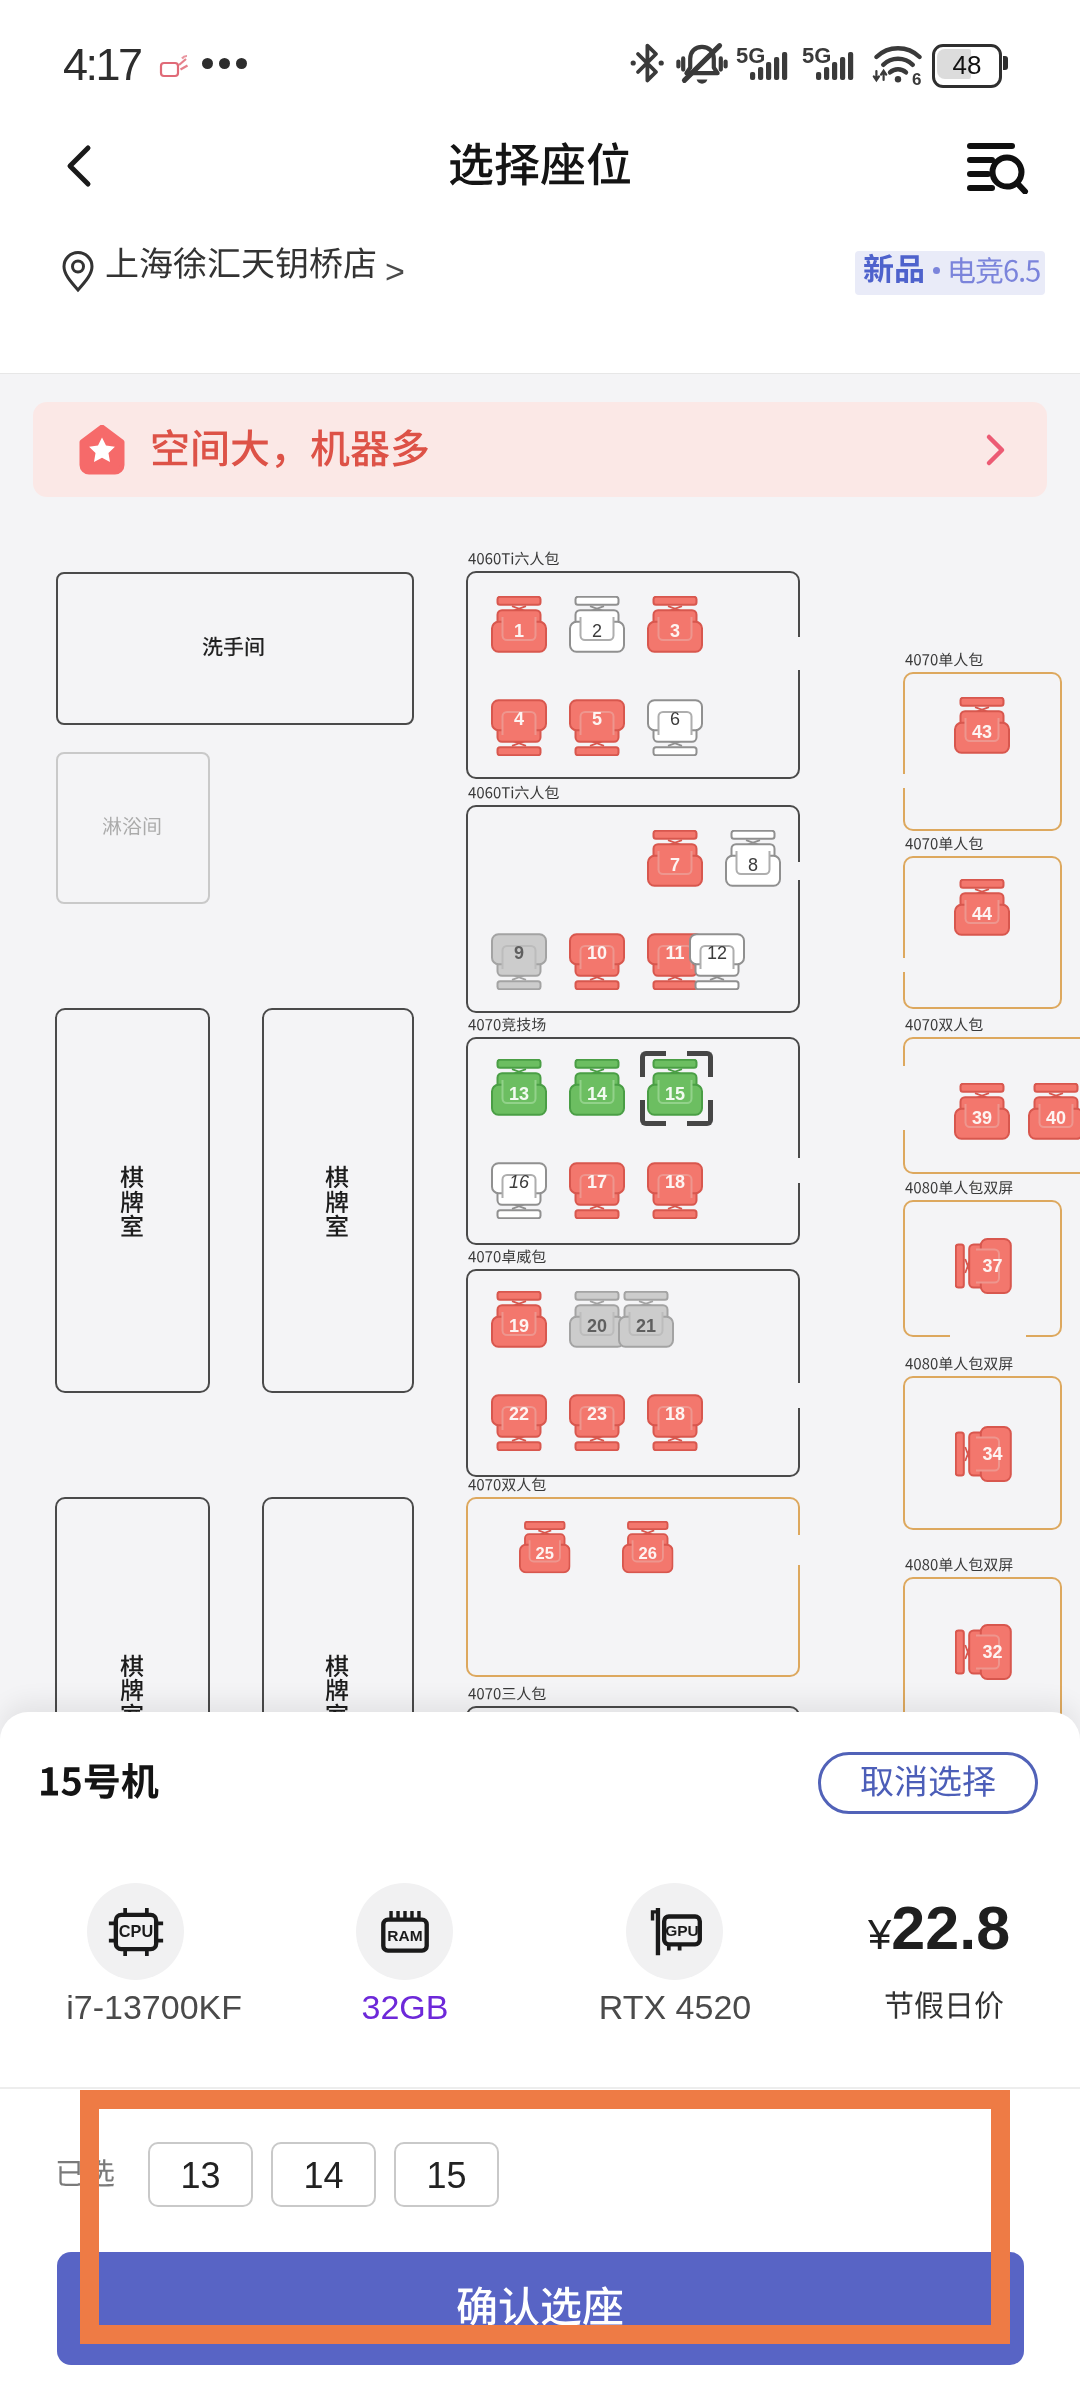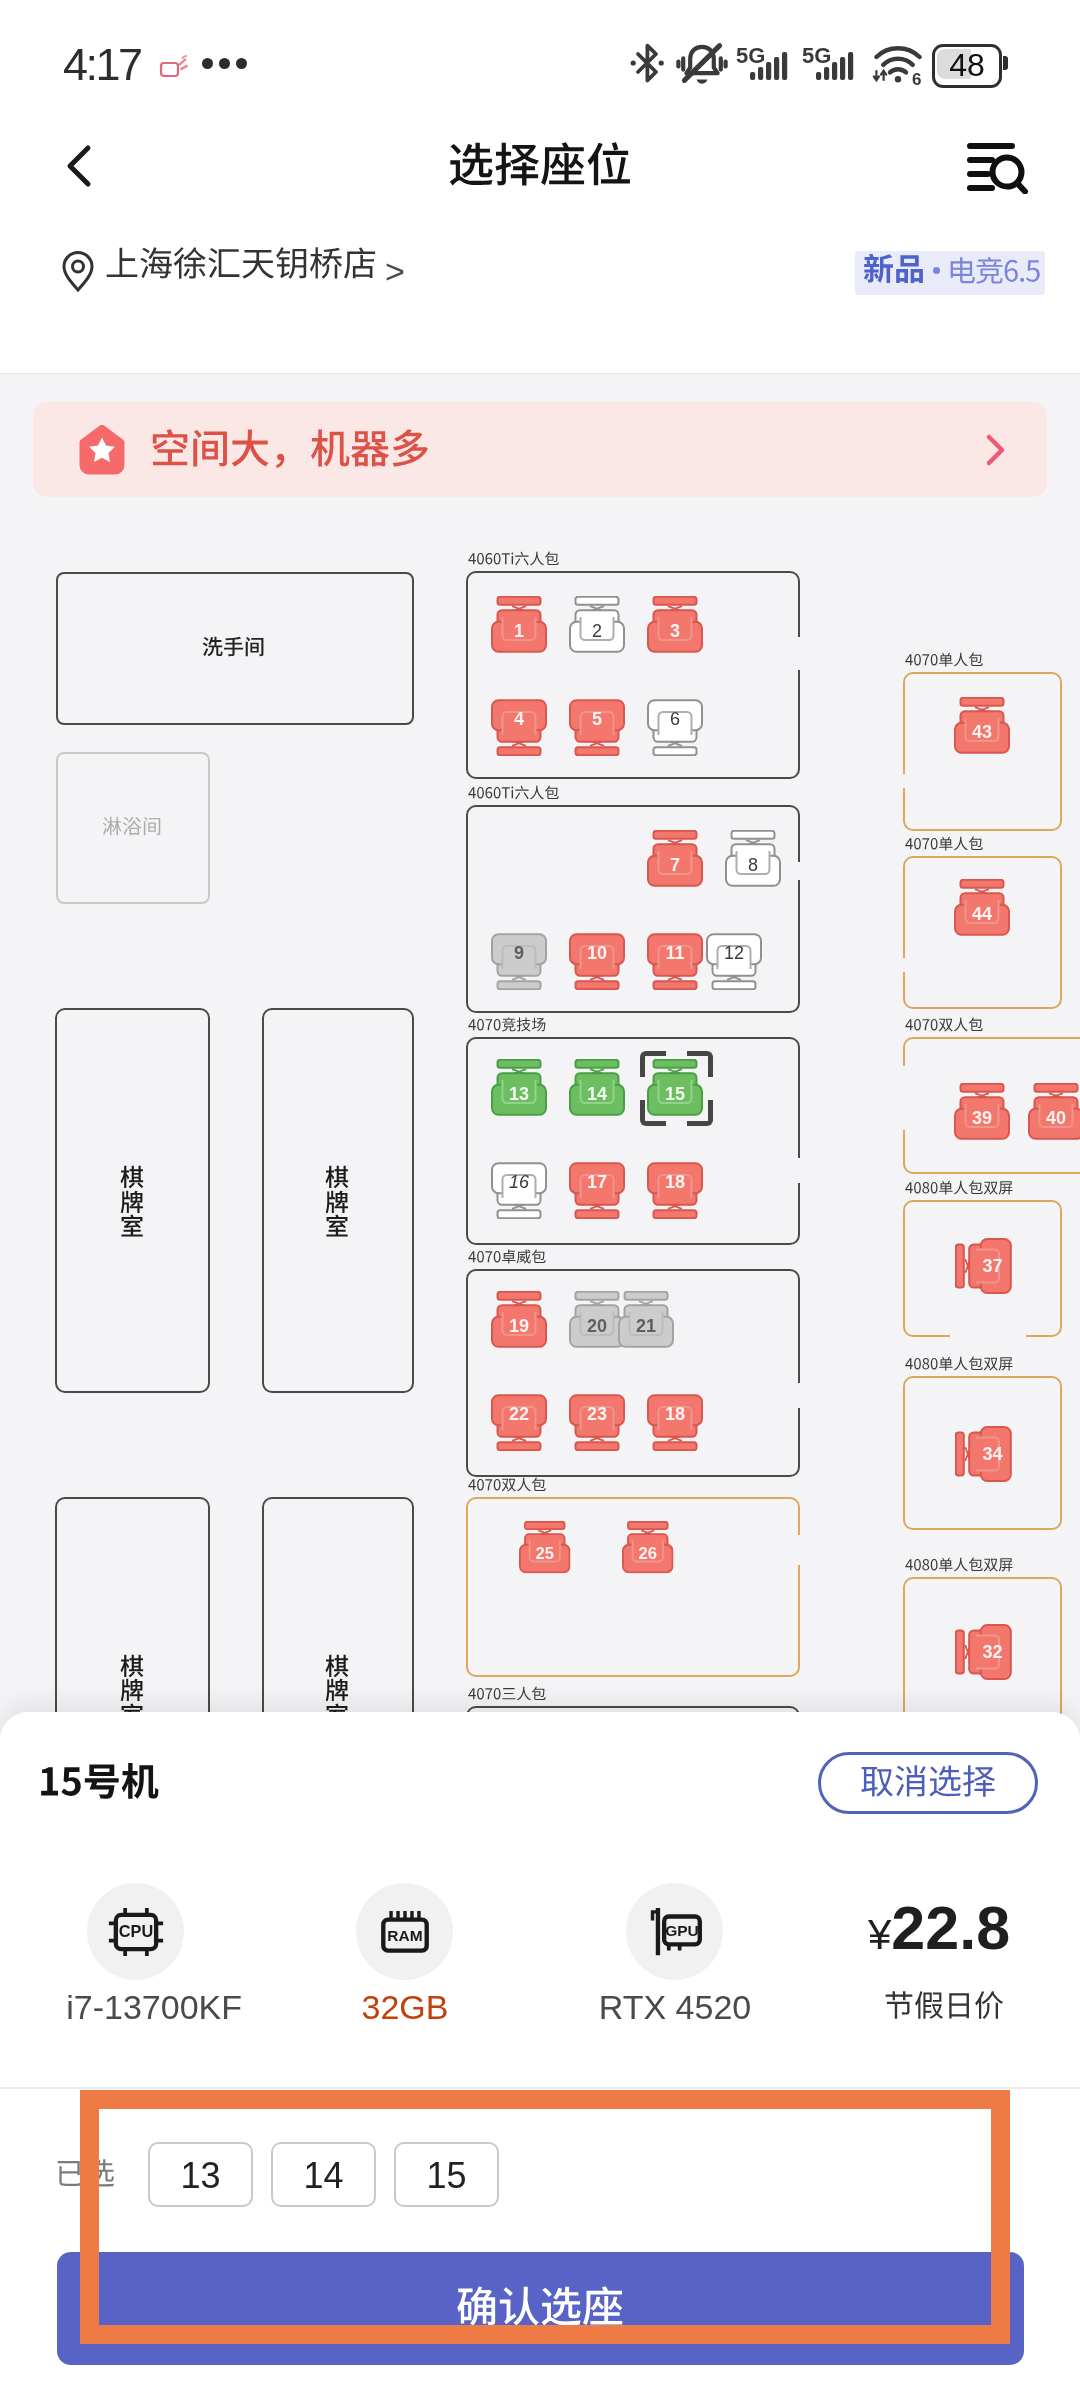--- a/index.html
+++ b/index.html
@@ -72,21 +72,21 @@
     <path d="M2.2 7.5 a15.5 15.5 0 0 1 21.6 0" stroke-width="2.2"></path>
     <path d="M5.6 11.4 a10.6 10.6 0 0 1 14.8 0" stroke-width="2.2"></path>
     <path d="M9 15.2 a5.9 5.9 0 0 1 8 0" stroke-width="2.2"></path>
     <circle cx="13" cy="18.6" r="1.6" fill="#3a3a3a" stroke="none"></circle>
     <path d="M2.2 14.5 l0 4.5 M.9 17.2 l1.3 1.9 1.3-1.9 M5.8 19 l0-4.5 M4.5 16.3 l1.3-1.9 1.3 1.9" stroke-width="1.1"></path>
     <text x="20" y="21.5" font-size="8.5" font-weight="bold" fill="#3a3a3a" stroke="none" font-family="Liberation Sans">6</text>
   </svg>
 
 <div class="abs" style="left:932px;top:44px;width:64px;height:38px;border:3px solid #2f2f2f;border-radius:11px;background:#fff">
 <div class="abs" style="left:2px;top:2px;width:34px;height:30px;background:#dcdcdc;border-radius:8px 2px 2px 8px"></div>
-<div class="abs" style="left:0;top:0;width:64px;height:34px;text-align:center;font-size:32px;color:#111;line-height:37px">48</div>
+<div class="abs" style="left:0;top:0;width:64px;height:34px;text-align:center;font-size:26px;color:#111;line-height:37px">48</div>
   </div>
 <div class="abs" style="left:1003px;top:56px;width:5px;height:14px;background:#2f2f2f;border-radius:0 3px 3px 0"></div>
 
 <svg class="abs" style="left:60px;top:142px" width="40" height="48" viewBox="0 0 40 48" fill="none" stroke="#1a1a1a" stroke-width="5" stroke-linecap="round" stroke-linejoin="round">
     <path d="M28 6 L10 24 L28 42"></path>
   </svg>
 
 <svg class="t " style="position:absolute;left:448px;top:141px;" width="184" height="60" viewBox="0 0 184 60" fill="#141414">
     <g transform="translate(0,40.5) scale(0.04600,0.04600)">
       <use href="#gM9009" x="0"></use>
@@ -509,21 +509,21 @@
       <use href="#seatD"></use>
     </svg>
     <b>10</b>
   </div>
 <div class="seat red flip" style="left:647px;top:933px;">
     <svg class="ic" width="56" height="57">
       <use href="#seatD"></use>
     </svg>
     <b>11</b>
   </div>
-<div class="seat wht flip" style="left:706px;top:933px;">
+<div class="seat wht flip" style="left:689px;top:933px;">
     <svg class="ic" width="56" height="57">
       <use href="#seatD"></use>
     </svg>
     <b>12</b>
   </div>
 
 <div class="seat grn" style="left:491px;top:1059px;">
     <svg class="ic" width="56" height="57">
       <use href="#seatD"></use>
     </svg>
@@ -686,21 +686,21 @@
     <path stroke-width="2.4" d="M13 9 L13 4.5 M27 9 L27 4.5 M13 31 L13 35.5 M27 31 L27 35.5 M7 14.5 L2.5 14.5 M7 25.5 L2.5 25.5 M33 14.5 L37.5 14.5 M33 25.5 L37.5 25.5"></path>
   </svg>
 <div class="abs" style="left:30px;top:1988px;width:212px;text-align:right;font-size:34px;color:#4a4a4a">i7-13700KF</div>
 
 <div class="abs" style="left:356px;top:1883px;width:97px;height:97px;border-radius:50%;background:#f1f1f2"></div>
 <svg class="abs" style="left:374px;top:1901px" width="62" height="62" viewBox="0 0 40 40" fill="none" stroke="#1a1a1a">
     <path stroke-width="2.8" d="M6 15 a3 3 0 0 1 3 -3 L31 12 a3 3 0 0 1 3 3 L34 29 a3 3 0 0 1 -3 3 L9 32 a3 3 0 0 1 -3 -3 z"></path>
     <path stroke-width="2.2" d="M11 12 L11 6.5 M15.5 12 L15.5 6.5 M20 12 L20 6.5 M24.5 12 L24.5 6.5 M29 12 L29 6.5"></path>
     <text x="20" y="25.5" font-size="10" font-weight="bold" text-anchor="middle" fill="#1a1a1a" stroke="none" font-family="Liberation Sans">RAM</text>
   </svg>
-<div class="abs" style="left:299px;top:1988px;width:212px;text-align:center;font-size:34px;color:#c2410c">32GB</div>
+<div class="abs" style="left:299px;top:1988px;width:212px;text-align:center;font-size:34px;color:#6d28d9">32GB</div>
 
 <div class="abs" style="left:626px;top:1883px;width:97px;height:97px;border-radius:50%;background:#f1f1f2"></div>
 <svg class="abs" style="left:644px;top:1901px" width="62" height="62" viewBox="0 0 40 40" fill="none" stroke="#1a1a1a">
     <path d="M9 4.5 L9 35" stroke-width="2.8"></path>
     <path d="M9 7 L5.5 7 L5.5 12.5" stroke-width="2.2"></path>
     <rect x="13" y="10" width="23" height="18" rx="3" stroke-width="2.8"></rect>
     <text x="24.5" y="22.5" font-size="10" font-weight="bold" text-anchor="middle" fill="#1a1a1a" stroke="none" font-family="Liberation Sans">GPU</text>
     <path d="M16 28 L16 32 M23 28 L23 32" stroke-width="2.4"></path>
   </svg>
 <div class="abs" style="left:569px;top:1988px;width:212px;text-align:center;font-size:34px;color:#4a4a4a">RTX 4520</div>

